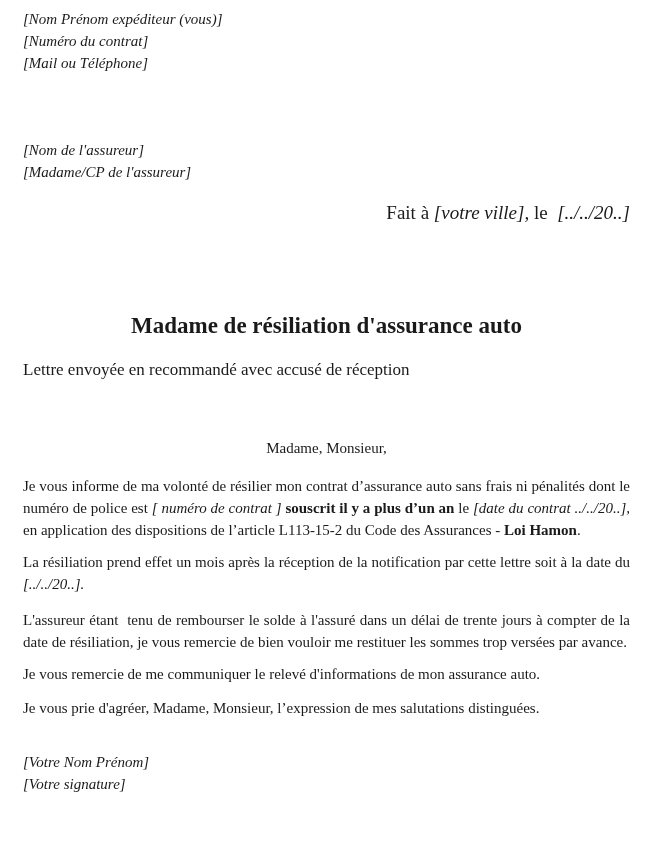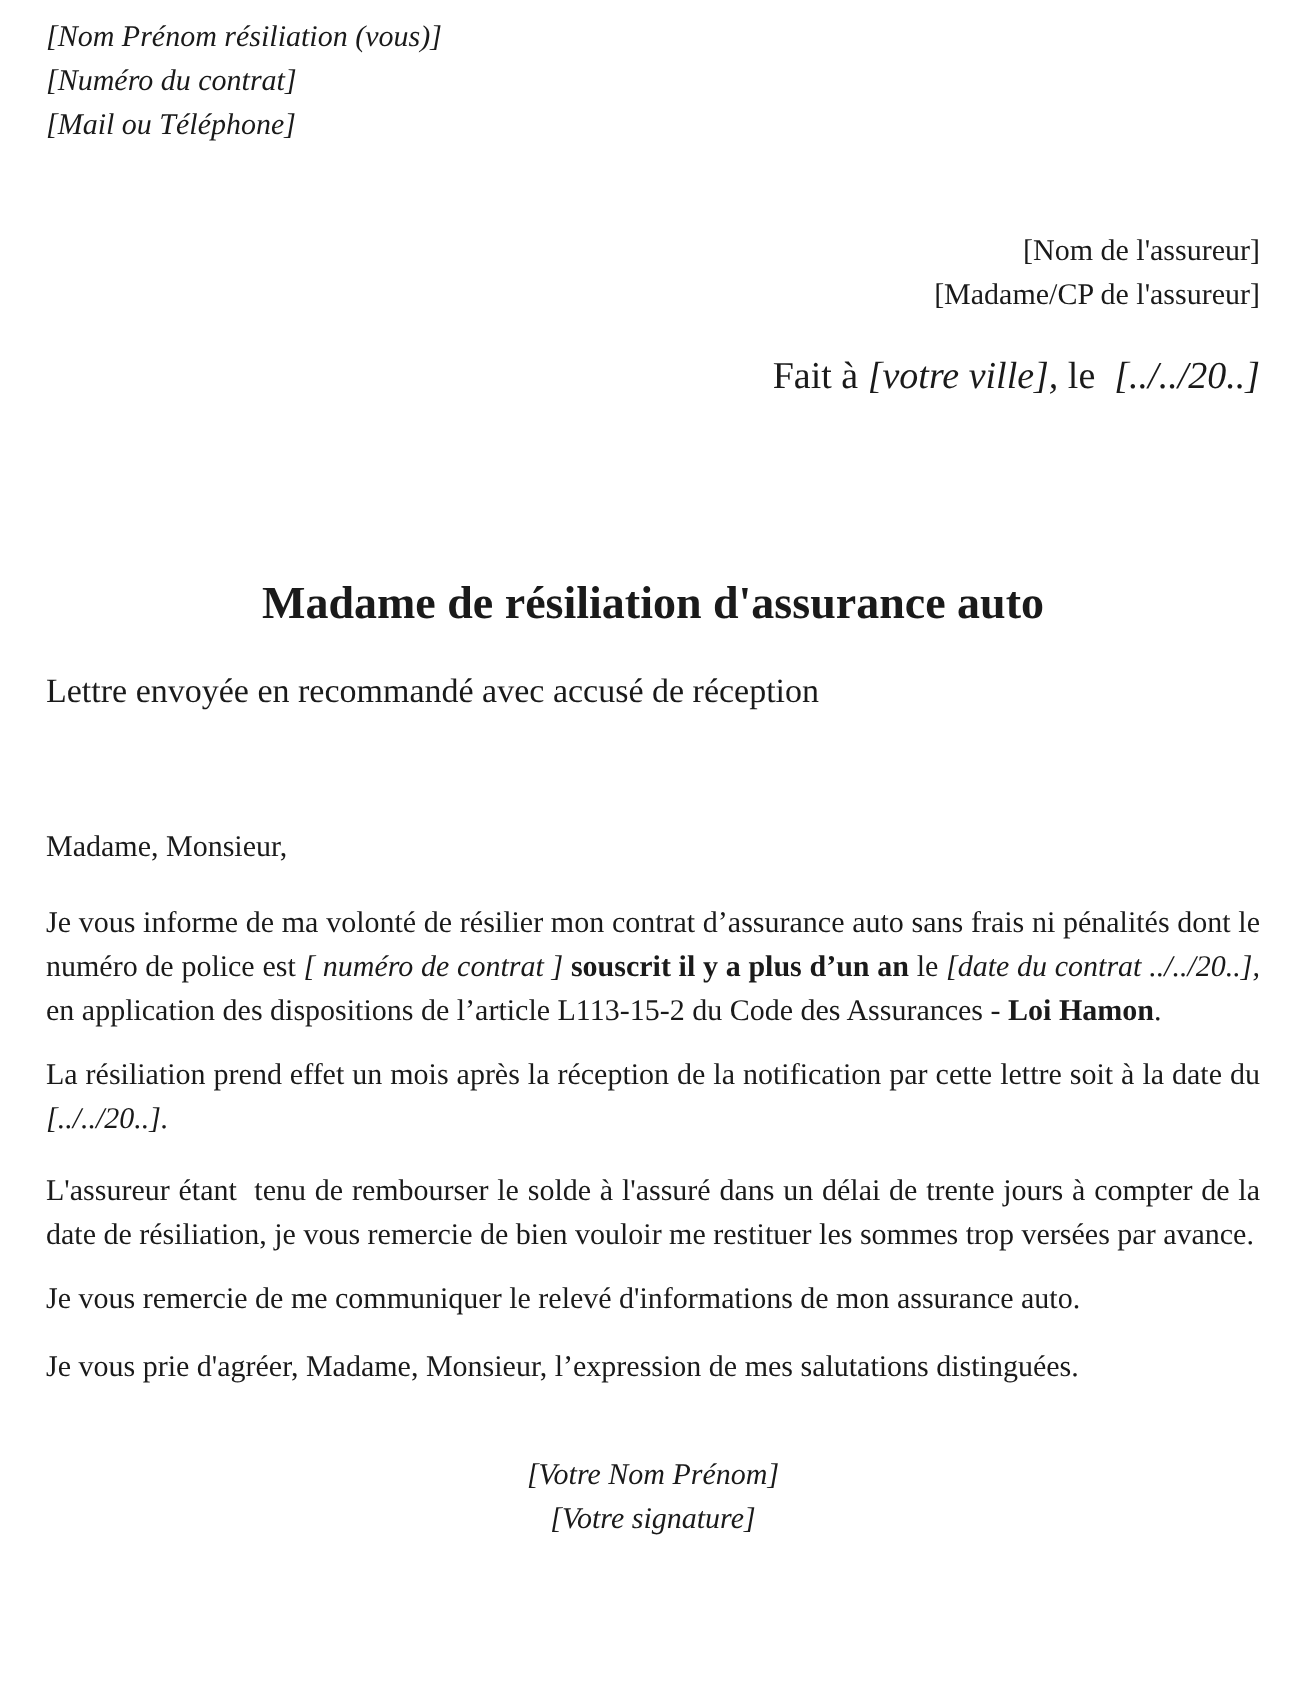--- a/index.html
+++ b/index.html
@@ -14,68 +14,70 @@
     width: 655px; height: 843px;
     background: #ffffff;
     padding: 8px 25px 0 23px;
     overflow: hidden;
   }
   .sender {
     font-style: italic;
     font-size: 15px; line-height: 22px;
   }
   .recipient {
+    font-style: italic;
     font-size: 15px; line-height: 22px;
-    text-align: right;
-    margin-top: 41px;
+    text-align: left;
+    margin-top: 65px;
   }
   .dateline {
     font-size: 19px; line-height: 22px;
     text-align: right;
     margin-top: 19px;
   }
   .title {
     font-size: 23px; font-weight: bold;
     line-height: 32px;
     text-align: center;
     margin-top: 86px;
   }
   .subtitle {
     font-size: 17px; line-height: 24px;
     margin-top: 16px;
   }
   .salutation {
     font-size: 15px; line-height: 22px;
     margin-top: 55px;
+    text-align: center;
   }
   .para {
     font-size: 15px; line-height: 22px;
     text-align: justify;
   }
   .p1 { margin-top: 16px; }
   .p2 { margin-top: 10px; }
   .p3 { margin-top: 14px; }
   .p4 { margin-top: 10px; }
   .p5 { margin-top: 12px; }
   .signature {
     font-style: italic;
     font-size: 15px; line-height: 22px;
-    text-align: center;
+    text-align: left;
     margin-top: 32px;
   }
   .ital { font-style: italic; }
   .bold { font-weight: bold; }
 </style>
 </head>
 <body>
 
 <div class="page">
 
   <div class="sender">
-    <div>[Nom Prénom résiliation (vous)]</div>
+    <div>[Nom Prénom expéditeur (vous)]</div>
     <div>[Numéro du contrat]</div>
     <div>[Mail ou Téléphone]</div>
   </div>
 
   <div class="recipient">
     <div>[Nom de l'assureur]</div>
     <div>[Madame/CP de l'assureur]</div>
   </div>
 
   <div class="dateline"><span>Fait à </span><span class="ital">[votre ville],</span><span> le &nbsp;</span><span class="ital">[../../20..]</span></div>

